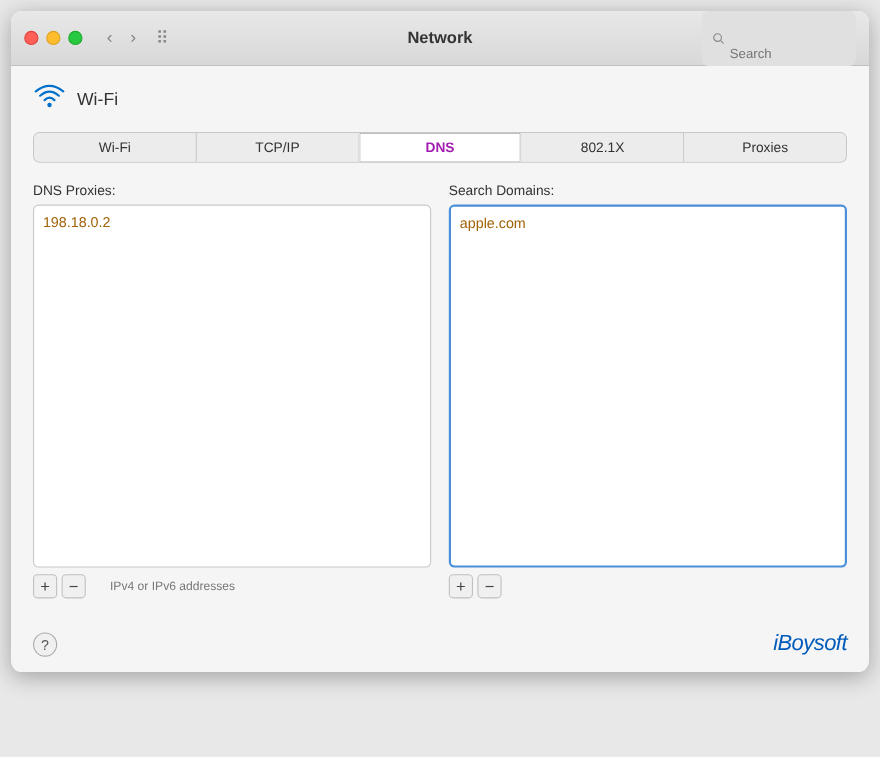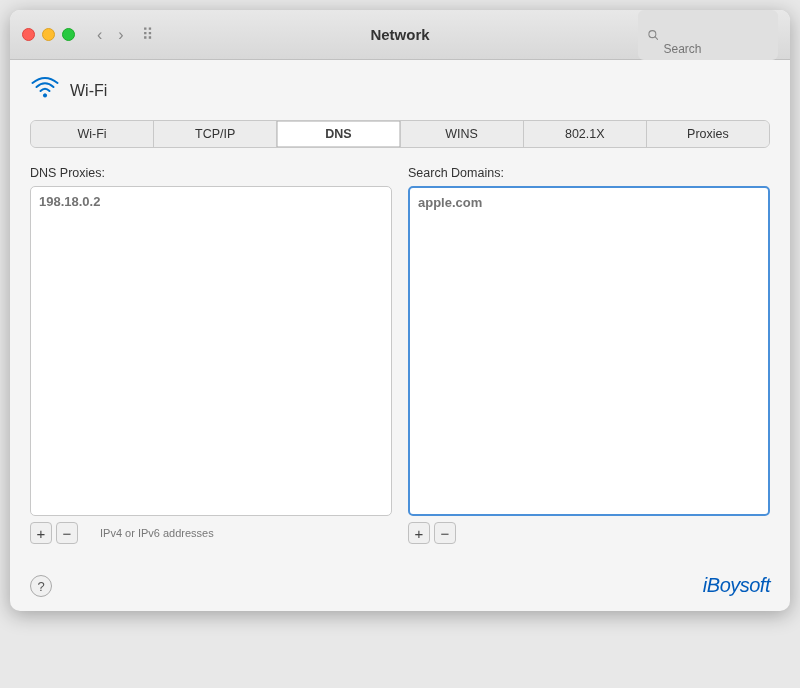--- a/index.html
+++ b/index.html
@@ -147,21 +147,21 @@
       cursor: pointer;
       border-right: 1px solid #c8c8c8;
       background: #ececec;
     }
 
     .tab:last-child { border-right: none; }
 
     .tab.active {
       background: #ffffff;
       font-weight: 600;
-      color: #404040;
+      color: #a21caf;
       box-shadow: inset 0 0 0 0.5px #aaa;
     }
 
     
     .panels {
       display: flex;
       gap: 16px;
     }
 
     .panel {
@@ -186,23 +186,22 @@
       font-size: 13px;
       color: #222;
     }
 
     .list-box.focused {
       border: 2px solid #4a90d9;
     }
 
     .list-item {
       padding: 1px 0;
-      color: #737373;
+      color: #a16207;
       font-size: 13px;
-      font-weight: bold;
     }
 
     
     .panel-controls {
       display: flex;
       align-items: center;
       gap: 4px;
       margin-top: 6px;
     }
 
@@ -295,21 +294,20 @@
           <circle cx="15" cy="19.5" r="2" fill="#0070cc"></circle>
         </svg>
       </div>
       <span class="wifi-title">Wi-Fi</span>
     </div>
 
     <div class="tabs">
       <div class="tab">Wi-Fi</div>
       <div class="tab">TCP/IP</div>
       <div class="tab active">DNS</div>
-      <div class="tab">WINS</div>
       <div class="tab">802.1X</div>
       <div class="tab">Proxies</div>
     </div>
 
     <div class="panels">
 
       <div class="panel">
         <div class="panel-label">DNS Proxies:</div>
         <div class="list-box">
           <div class="list-item">198.18.0.2</div>

